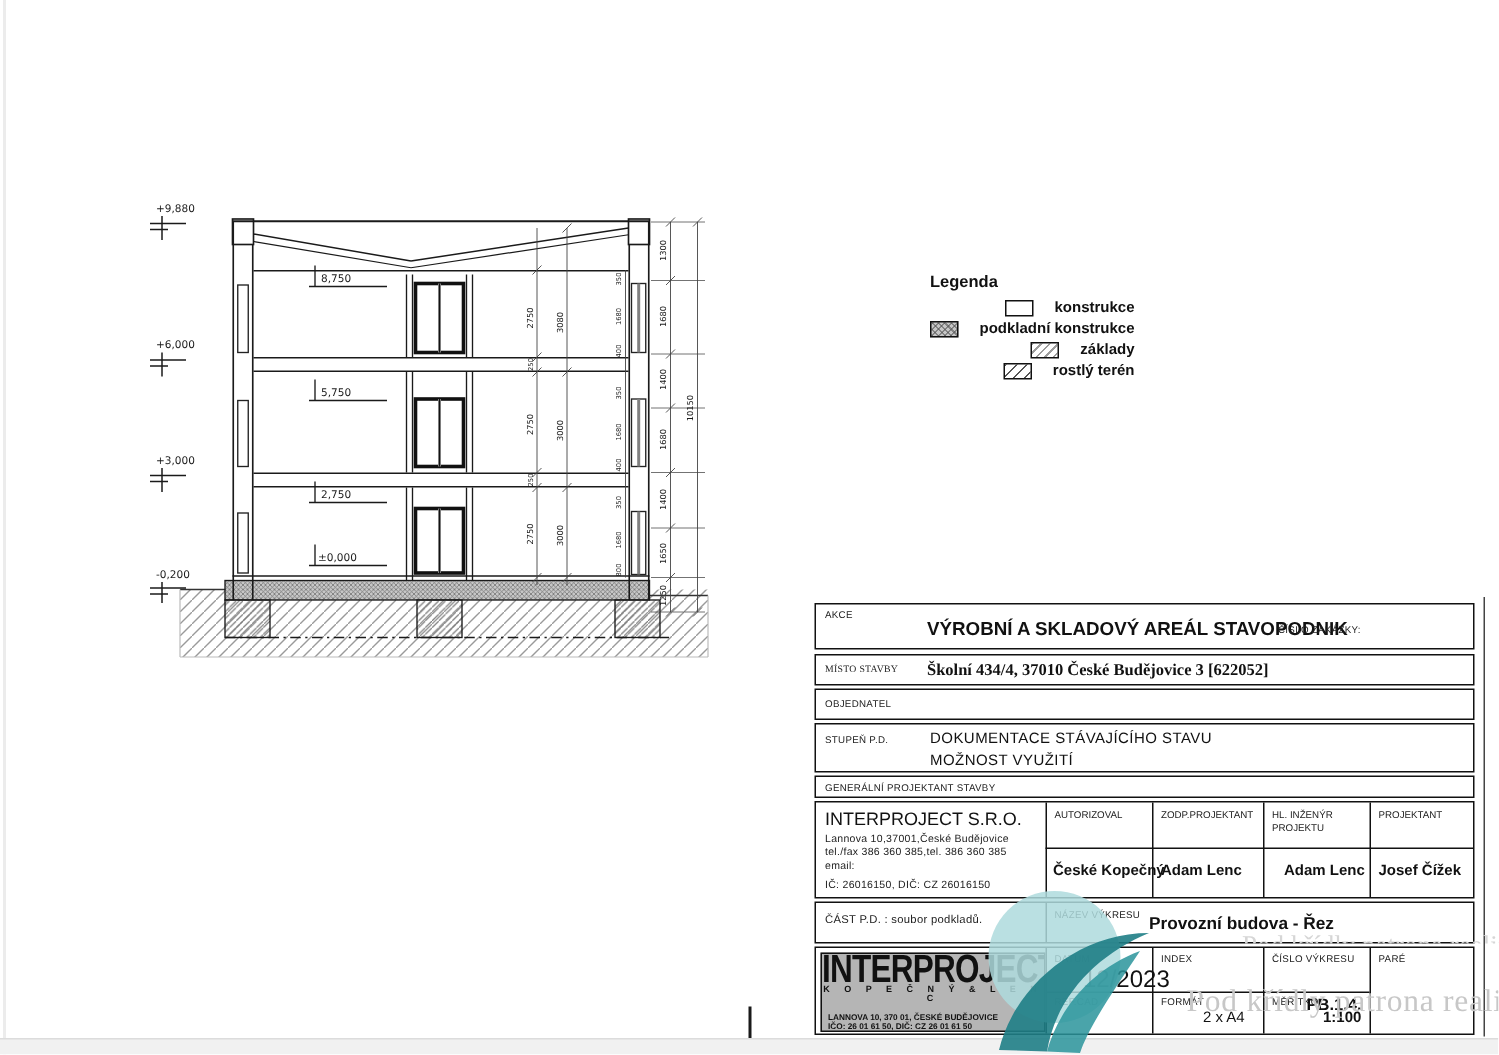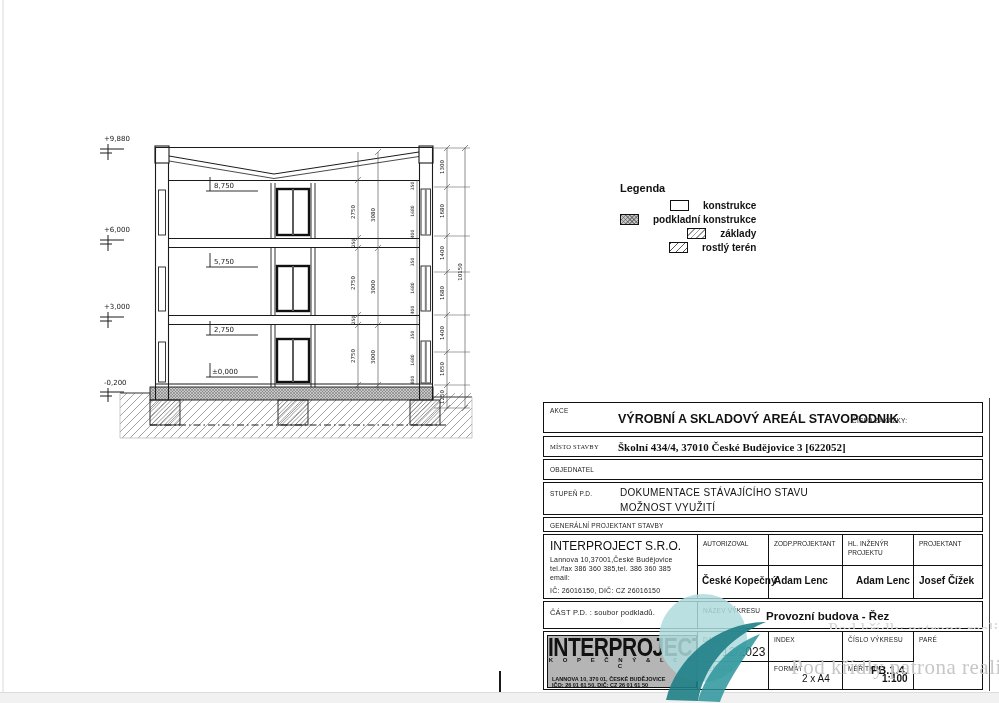--- a/index.html
+++ b/index.html
@@ -343,21 +343,21 @@
       <div class="logo-box">
         <div class="logo-main">INTERPROJECT</div>
         <div class="logo-sub">K O P E Č N Ý   &amp;   L E N C</div>
         <div class="logo-addr">
           <div>LANNOVA 10, 370 01, ČESKÉ BUDĚJOVICE</div>
           <div>IČO: 26 01 61 50,  DIČ: CZ 26 01 61 50</div>
         </div>
       </div>
 
       <span class="tb-label" style="left:159px;top:4px;">DATUM</span>
-      <span style="position:absolute;left:178px;top:13px;font-size:12px;">12/2023</span>
+      <span style="position:absolute;left:178px;top:13px;font-size:16px;">12/2023</span>
       <span class="tb-label" style="left:159px;top:33px;">REF.CAD</span>
       <span class="tb-label" style="left:230px;top:4px;">INDEX</span>
       <span class="tb-label" style="left:230px;top:33px;">FORMÁT</span>
       <span style="position:absolute;left:258px;top:41px;font-size:10px;">2 x A4</span>
       <span class="tb-label" style="left:304px;top:4px;">ČÍSLO VÝKRESU</span>
       <span style="position:absolute;left:327px;top:12px;font-size:11px;font-weight:bold;margin-top:20px;">PB.1.4.</span>
       <span class="tb-label" style="left:304px;top:33px;">MĚŘÍTKO</span>
       <span style="position:absolute;left:338px;top:41px;font-size:10px;font-weight:bold;">1:100</span>
       <span class="tb-label" style="left:375px;top:4px;">PARÉ</span>
     </div>

